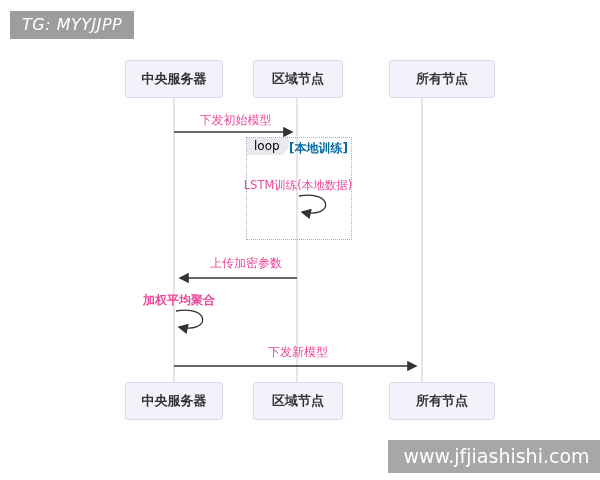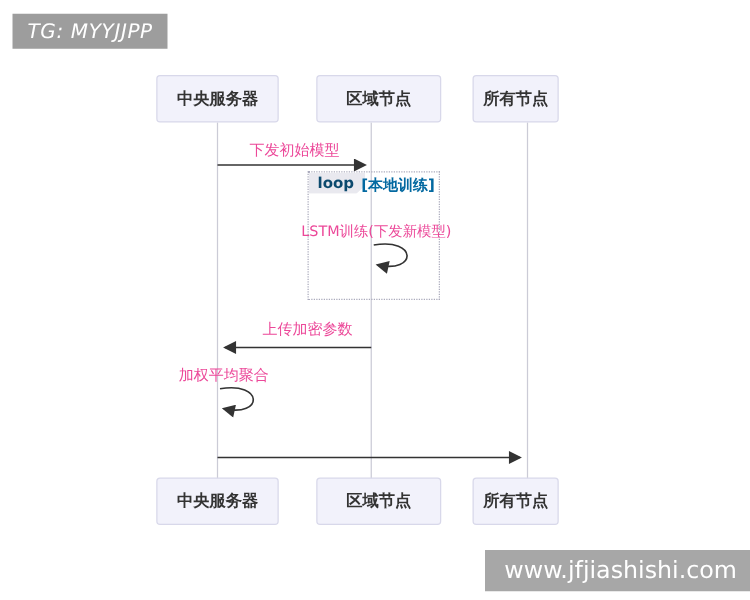--- a/index.html
+++ b/index.html
@@ -56,52 +56,52 @@
     border: 1px solid var(--actor-border, #d8d8ea);
     border-radius: 3px;
     display: flex;
     align-items: center;
     justify-content: center;
     font-size: 13px;
     font-weight: 600;
     color: #333333;
   }
   .a1 { left: 125px; width: 98px; }
-  .a2 { left: 253px; width: 100px; }
-  .a3 { left: 378px; width: 69px; }
+  .a2 { left: 253px; width: 90px; }
+  .a3 { left: 389px; width: 106px; }
   .row-top { top: 60px; }
   .row-bottom { top: 382px; }
 
   .msg-label {
     position: absolute;
     font-size: 12px;
     color: #ec4899;
     text-align: center;
     white-space: nowrap;
   }
   .lbl-initial     { left: 174px; top: 112px; width: 123px; }
   .lbl-lstm        { left: 241px; top: 178px; width: 114px; font-size: 11.5px; }
   .lbl-upload      { left: 174px; top: 255px; width: 144px; }
-  .lbl-aggregation { left: 140px; top: 292px; width: 78px; }
+  .lbl-aggregation { left: 140px; top: 292px; width: 78px; font-weight: bold; }
   .lbl-newmodel    { left: 236px; top: 344px; width: 124px; }
 
   .loop-box {
     position: absolute;
     left: 246px; top: 137px;
     width: 106px; height: 103px;
     border: 1px dotted var(--loop-border, #aaaabc);
   }
   .loop-title {
     position: absolute;
     left: 0; top: 0;
     padding: 1px 9px 2px 7px;
     background: var(--loop-label-bg, #e9e9ef);
     font-size: 12px;
-    font-weight: bold;
-    color: #0c4a6e;
+    font-weight: normal;
+    color: #000000;
     clip-path: polygon(0 0, 100% 0, 100% 62%, 84% 100%, 0 100%);
   }
   .loop-condition {
     position: absolute;
     left: 42px; top: 2px;
     font-size: 12px;
     font-weight: bold;
     color: #0369a1;
     white-space: nowrap;
   }
@@ -137,23 +137,24 @@
     <div class="actor-box a2 row-top">区域节点</div>
     <div class="actor-box a3 row-top">所有节点</div>
 
     <div class="msg-label lbl-initial">下发初始模型</div>
 
     <div class="loop-box">
       <div class="loop-title">loop</div>
       <div class="loop-condition">[本地训练]</div>
     </div>
 
-    <div class="msg-label lbl-lstm">LSTM训练(下发新模型)</div>
+    <div class="msg-label lbl-lstm">LSTM训练(本地数据)</div>
     <div class="msg-label lbl-upload">上传加密参数</div>
     <div class="msg-label lbl-aggregation">加权平均聚合</div>
+    <div class="msg-label lbl-newmodel">下发新模型</div>
 
     <div class="actor-box a1 row-bottom">中央服务器</div>
     <div class="actor-box a2 row-bottom">区域节点</div>
     <div class="actor-box a3 row-bottom">所有节点</div>
 
   </div>
 
   <div class="watermark">www.jfjiashishi.com</div>
 
 </div>

